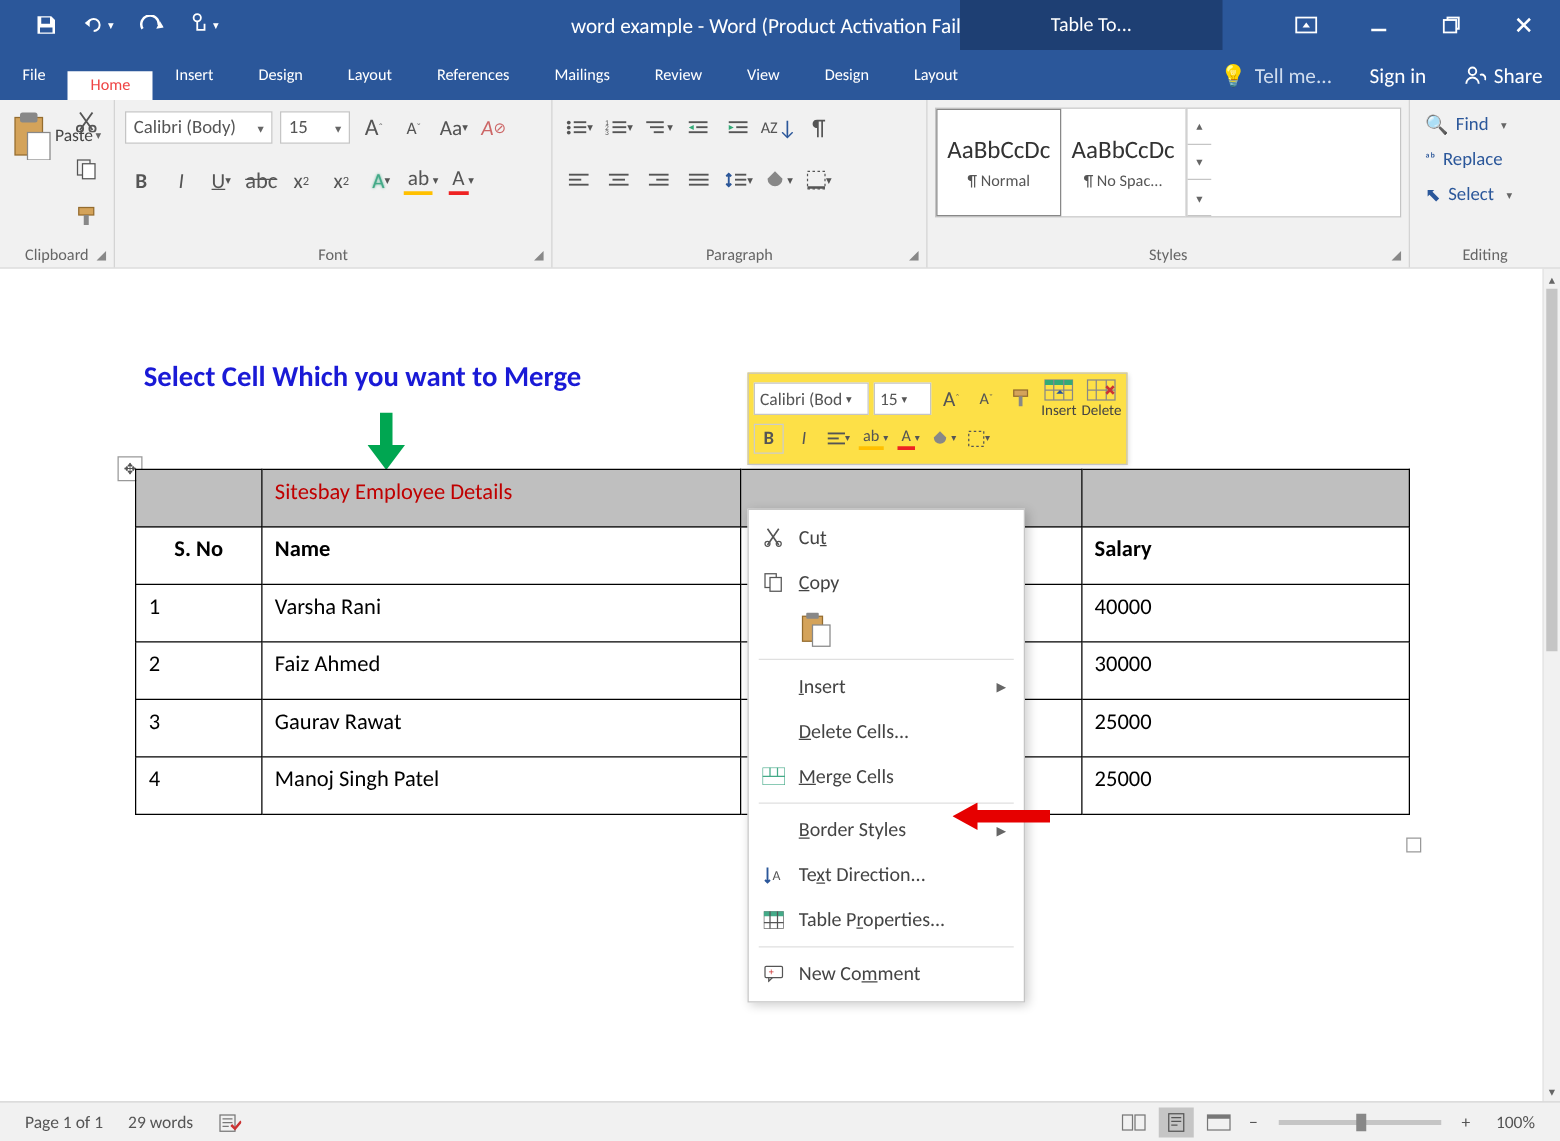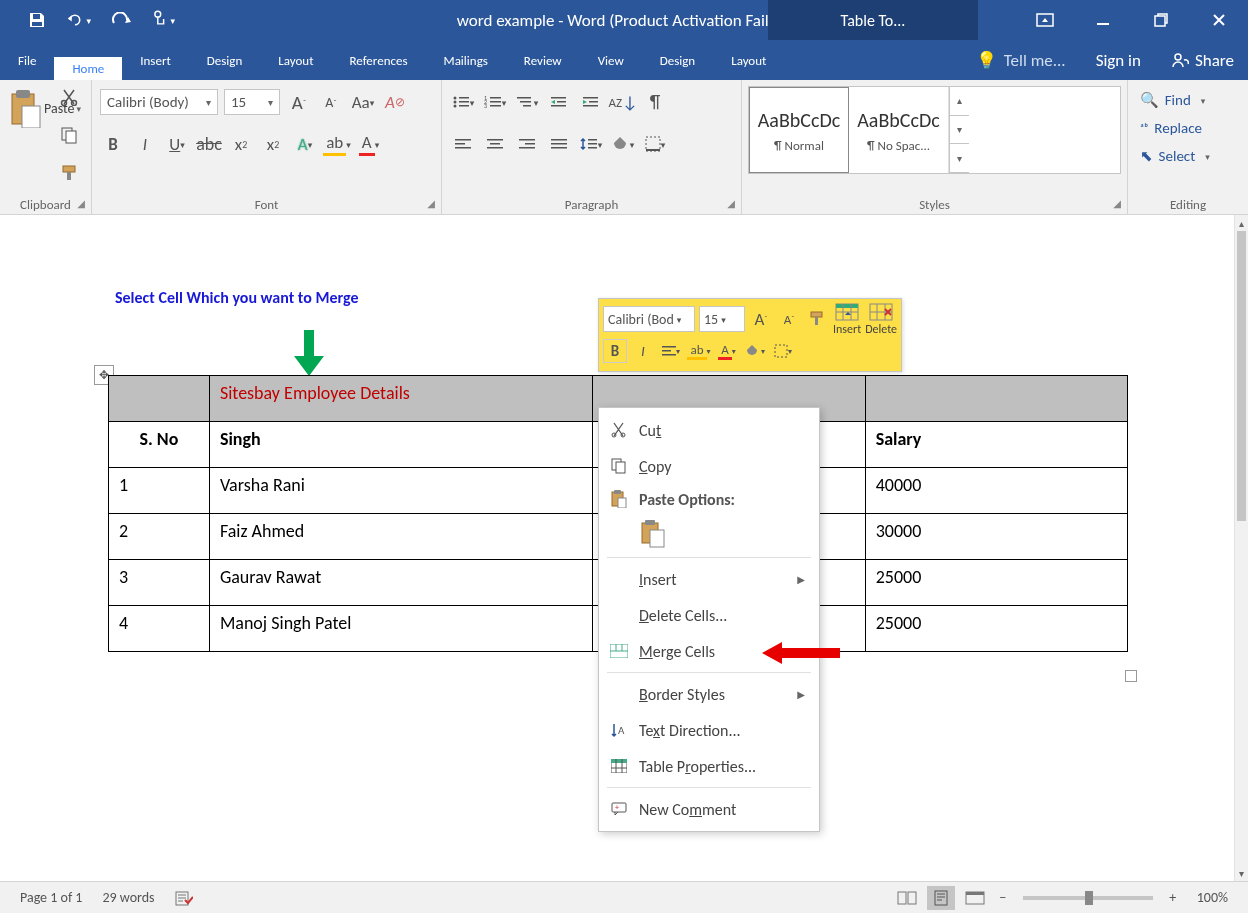--- a/index.html
+++ b/index.html
@@ -10,21 +10,21 @@
 .qat { display: flex; align-items: center; gap: 18px; padding-left: 25px; }
 .qat .qat-btn { width: 24px; height: 24px; display:flex; align-items:center; justify-content:center; }
 .title-text { position: absolute; left: 50%; transform: translateX(-50%); font-size: 17px; white-space: nowrap; }
 .table-tools-tab { background: #1e3f73; height: 40px; padding: 0 20px; display:flex; align-items:center; font-size:16px; position:absolute; left:768px; width:210px; justify-content:center;}
 .win-controls { position: absolute; right: 0; display: flex; height: 40px; }
 .win-btn { width: 58px; display:flex; align-items:center; justify-content:center; }
 
 
 .menubar { background: #2b579a; height: 40px; display: flex; align-items: stretch; color: #fff; }
 .menu-tab { padding: 0 18px; display:flex; align-items:center; font-size:13px; cursor:pointer; }
-.menu-tab.active { background: #fff; color: #3b82f6; margin-top: 17px; }
+.menu-tab.active { background: #fff; color: #ef4444; margin-top: 17px; }
 .menu-right { margin-left: auto; display:flex; align-items:center; }
 .tell-me { display:flex; align-items:center; gap:6px; padding: 0 14px; color:#cfdcee; font-size:17px;}
 .sign-in { padding: 0 16px; font-size:17px; display:flex; align-items:center;}
 .share-btn { padding: 0 14px; font-size:17px; display:flex; align-items:center; gap:6px;}
 
 
 .ribbon { background:#f1f1f1; border-bottom:1px solid #d4d4d4; height:135px; display:flex; }
 .group { border-right: 0; position:relative; padding: 4px 8px 22px 8px; display:flex; flex-direction:column; }
 .group-label { position:absolute; bottom:2px; left:0; right:0; text-align:center; font-size:13px; color:#666; }
 .group-launcher { position:absolute; bottom:4px; right:6px; font-size:10px; color:#888; }
@@ -57,21 +57,21 @@
 .gallery-arrows { width:20px; display:flex; flex-direction:column; border-left:1px solid #c5c5c5;}
 .gallery-arrows div { flex:1; display:flex; align-items:center; justify-content:center; font-size:10px; color:#666; border-bottom:1px solid #c5c5c5;}
 
 .editing-group { width:120px; padding-top:6px;}
 .edit-link { display:flex; align-items:center; gap:6px; font-size:15px; color:#2b579a; height:28px; padding-left:4px;}
 .collapse-ribbon { position:absolute; right:8px; bottom:4px; font-size:14px; color:#888;}
 
 
 .workspace { position:absolute; top:215px; left:0; right:14px; bottom:32px; background:#fff; overflow:hidden;}
 .doc { position:absolute; left:10px; top:20px; width:1130px; }
-.instruction { color:#1a1ad6; font-weight:bold; font-size:16px; position:absolute; left:105px; top:53px;}
+.instruction { color:#1a1ad6; font-weight:bold; font-size:23px; position:absolute; left:105px; top:53px;}
 .green-arrow { position:absolute; left:284px; top:95px; }
 .move-handle { position:absolute; left:84px; top:130px; width:20px; height:20px; border:1px solid #999; background:#fff; display:flex; align-items:center; justify-content:center; font-size:12px; color:#555;}
 
 .data-table { border-collapse:collapse; position:absolute; left:98px; top:140px; width:1020px; }
 .data-table td, .data-table th { border:1px solid #000; padding:6px 10px; font-size:18px; text-align:left; vertical-align:top; height:46px; font-weight:normal;}
 .data-table .header-row td { background:#bfbfbf; }
 .table-title { color:#c00000; font-weight:bold; font-size:23px; }
 .data-table th { font-weight:bold; }
 .col-sno { width:100px; text-align:center; }
 .col-name { width:380px; }
@@ -461,21 +461,21 @@
     <table class="data-table">
       <tbody>
           <tr class="header-row">
         <td class="col-sno"></td>
         <td class="col-name table-title">Sitesbay Employee Details</td>
         <td class="col-city"></td>
         <td class="col-salary"></td>
       </tr>
       <tr>
         <th class="col-sno" style="text-align:center;">S. No</th>
-        <th>Singh</th>
+        <th>Name</th>
         <th></th>
         <th>Salary</th>
       </tr>
       <tr>
         <td class="col-sno">1</td>
         <td>Varsha Rani</td>
         <td></td>
         <td>40000</td>
       </tr>
       <tr>
@@ -585,30 +585,20 @@
   </div>
   <div class="ctx-item">
     <span class="ctx-icon">
         <svg width="16" height="16">
           <rect x="1" y="1" width="9" height="11" fill="none" stroke="#555"></rect>
           <rect x="5" y="4" width="9" height="11" fill="#fff" stroke="#555"></rect>
         </svg>
       </span>
     <span class="ctx-label"><span class="mn">C</span><span>opy</span></span>
   </div>
-  <div class="ctx-item" style="height:30px;">
-    <span class="ctx-icon">
-        <svg width="16" height="18">
-          <rect x="1" y="2" width="11" height="14" fill="#d4a35a" stroke="#946c2e"></rect>
-          <rect x="3" y="0" width="7" height="4" rx="1" fill="#888"></rect>
-          <rect x="7" y="8" width="8" height="10" fill="#fff" stroke="#888"></rect>
-        </svg>
-      </span>
-    <span class="ctx-label bold-lbl">Paste Options:</span>
-  </div>
   <div class="paste-options-row">
     <div class="paste-opt-btn">
         <svg width="26" height="28">
           <rect x="2" y="3" width="16" height="20" fill="#d4a35a" stroke="#946c2e"></rect>
           <rect x="5" y="0" width="10" height="5" rx="1" fill="#888"></rect>
           <rect x="10" y="10" width="14" height="17" fill="#fff" stroke="#888"></rect>
         </svg>
       </div>
   </div>
   <div class="ctx-sep"></div>

